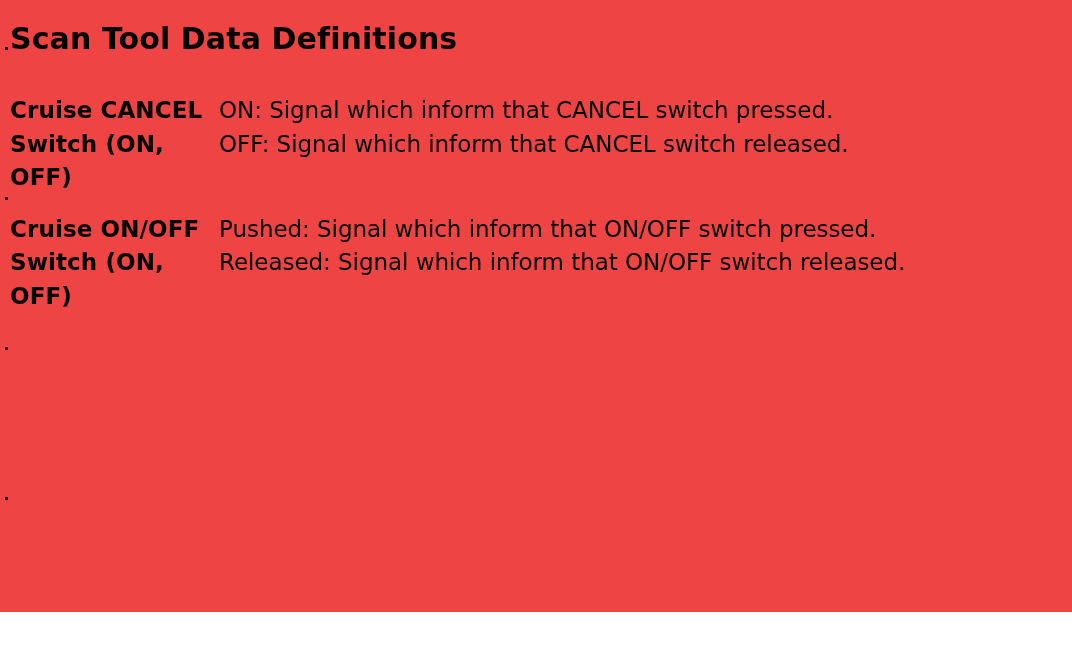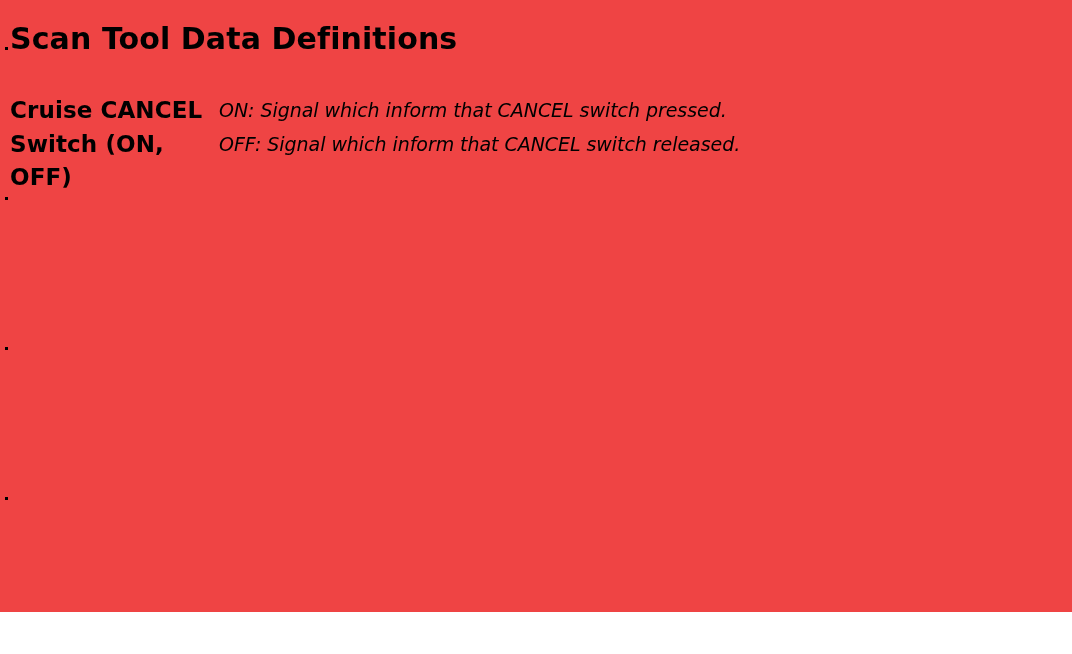--- a/index.html
+++ b/index.html
@@ -51,26 +51,25 @@
   .term-cell {
     width: 209px;
     padding: 0 0 18px 10px;
     font-size: 23px;
     font-weight: bold;
     line-height: 33.6px;
     letter-spacing: 0.1px;
   }
   .desc-cell {
     padding: 0 0 18px 0;
-    font-size: 19px;
+    font-size: 23px;
     font-weight: normal;
     line-height: 33.6px;
     letter-spacing: -0.05px;
     white-space: nowrap;
-    font-style: italic;
   }
   .desc-line {
     display: block;
   }
 
   
   .speckle {
     position: absolute;
     width: 3px;
     height: 3px;
@@ -86,20 +85,27 @@
 
   <table id="definitions-table">
     <tbody id="definitions-body">
         <tr>
           <td class="term-cell">Cruise CANCEL Switch (ON, OFF)</td>
           <td class="desc-cell">
             <span class="desc-line">ON: Signal which inform that CANCEL switch pressed.</span>
             <span class="desc-line">OFF: Signal which inform that CANCEL switch released.</span>
           </td>
         </tr>
+        <tr>
+          <td class="term-cell">Cruise ON/OFF Switch (ON, OFF)</td>
+          <td class="desc-cell">
+            <span class="desc-line">Pushed: Signal which inform that ON/OFF switch pressed.</span>
+            <span class="desc-line">Released: Signal which inform that ON/OFF switch released.</span>
+          </td>
+        </tr>
       </tbody>
   </table>
 
   <div id="speckle-layer">
       <div class="speckle" style="left: 5px; top: 47px;"></div>
       <div class="speckle" style="left: 5px; top: 197px;"></div>
       <div class="speckle" style="left: 5px; top: 347px;"></div>
       <div class="speckle" style="left: 5px; top: 497px;"></div>
     </div>
 

